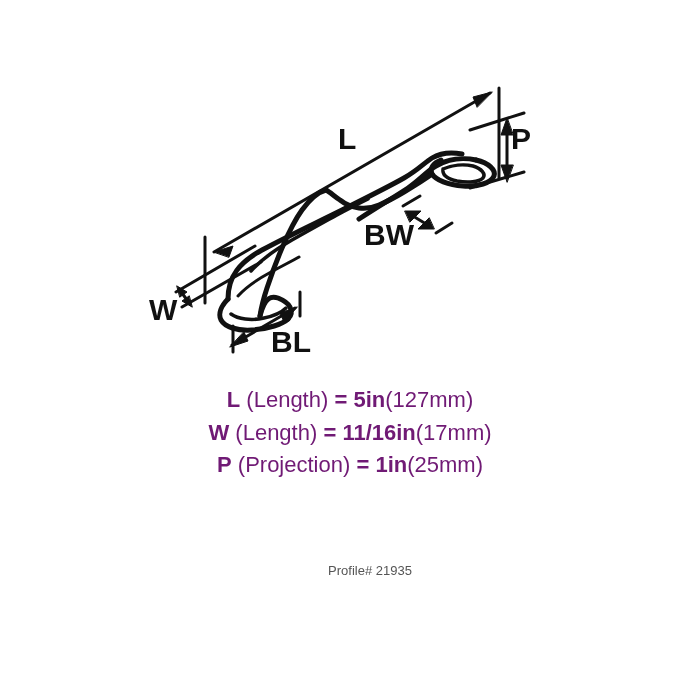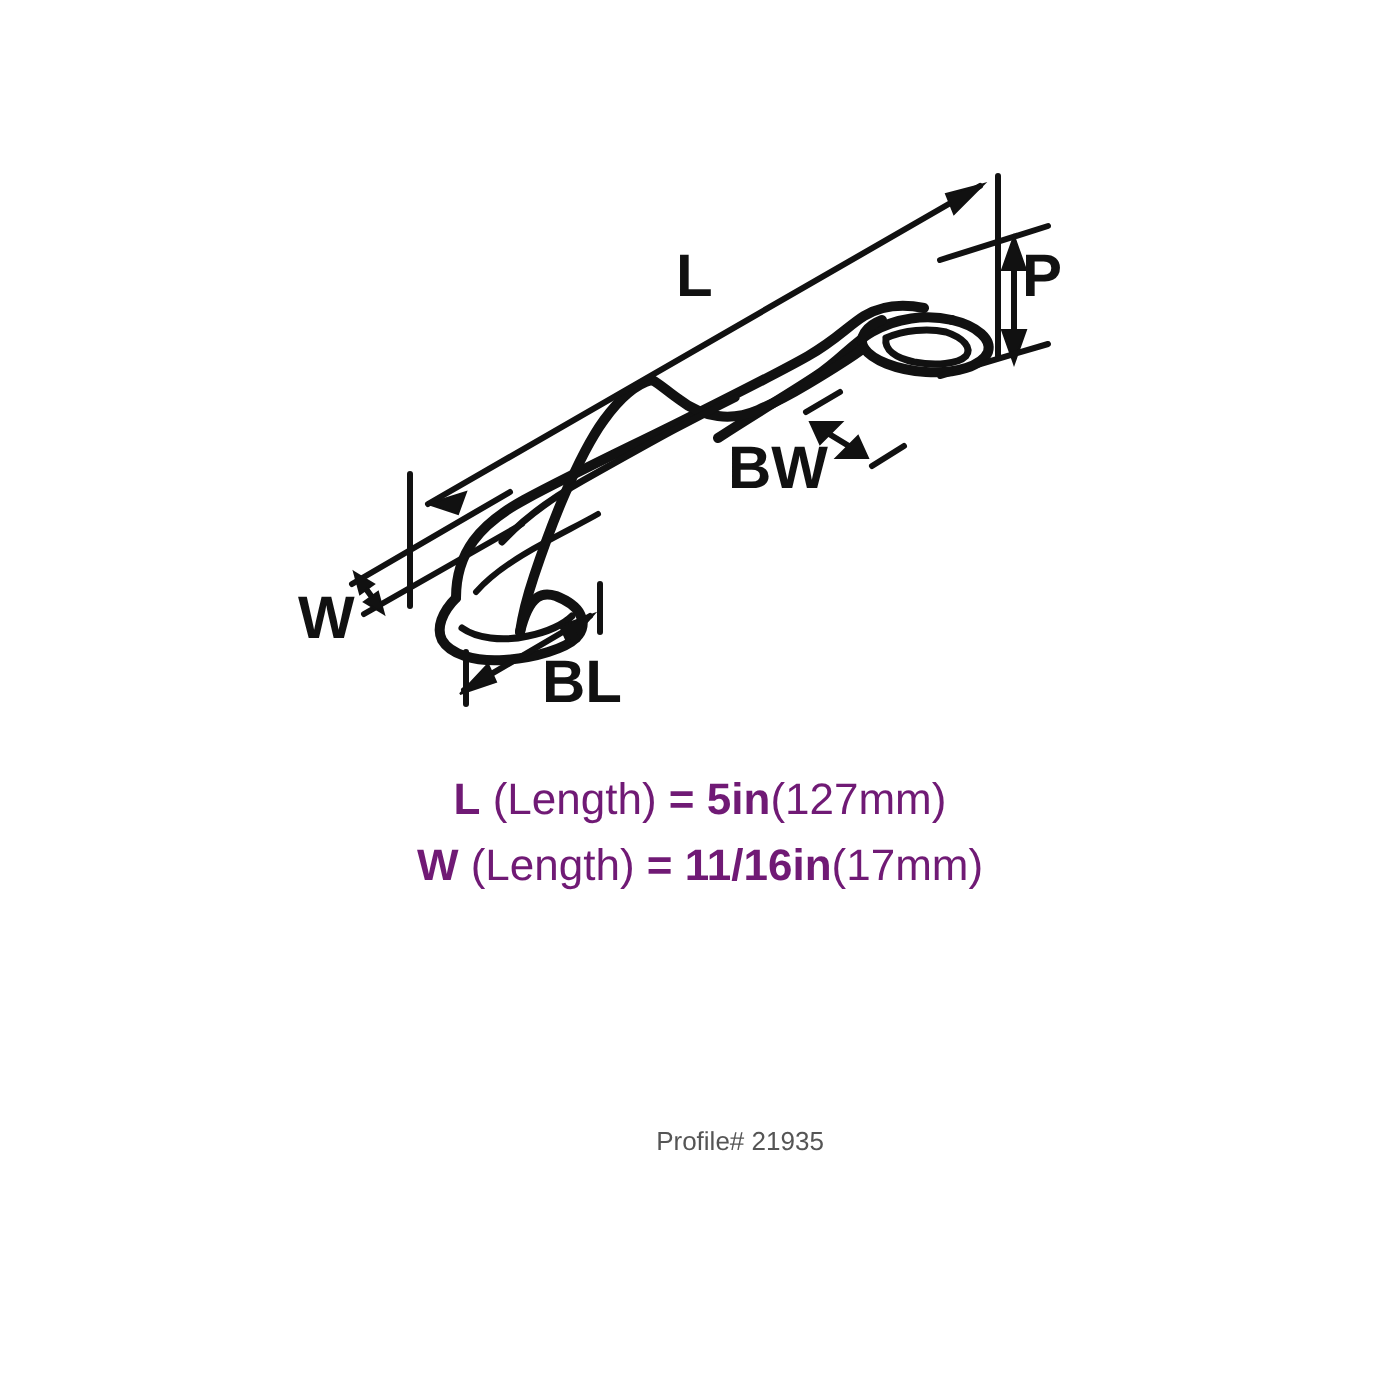--- a/index.html
+++ b/index.html
@@ -212,20 +212,23 @@
   <div id="specs">
 
     <div class="spec-line">
       <span class="b">L</span><span class="r">&nbsp;</span><span class="r">(Length)</span><span class="r">&nbsp;</span><span class="b">=</span><span class="r">&nbsp;</span><span class="b">5in</span><span class="r">(127mm)</span>
     </div>
 
     <div class="spec-line">
       <span class="b">W</span><span class="r">&nbsp;</span><span class="r">(Length)</span><span class="r">&nbsp;</span><span class="b">=</span><span class="r">&nbsp;</span><span class="b">11/16in</span><span class="r">(17mm)</span>
     </div>
 
+    <div class="spec-line">
+      <span class="b">P</span><span class="r">&nbsp;</span><span class="r">(Projection)</span><span class="r">&nbsp;</span><span class="b">=</span><span class="r">&nbsp;</span><span class="b">1in</span><span class="r">(25mm)</span>
+    </div>
 
 
 
   </div>
 
   <div id="profile">Profile# 21935</div>
 
 </div>
 
 </body></html>

